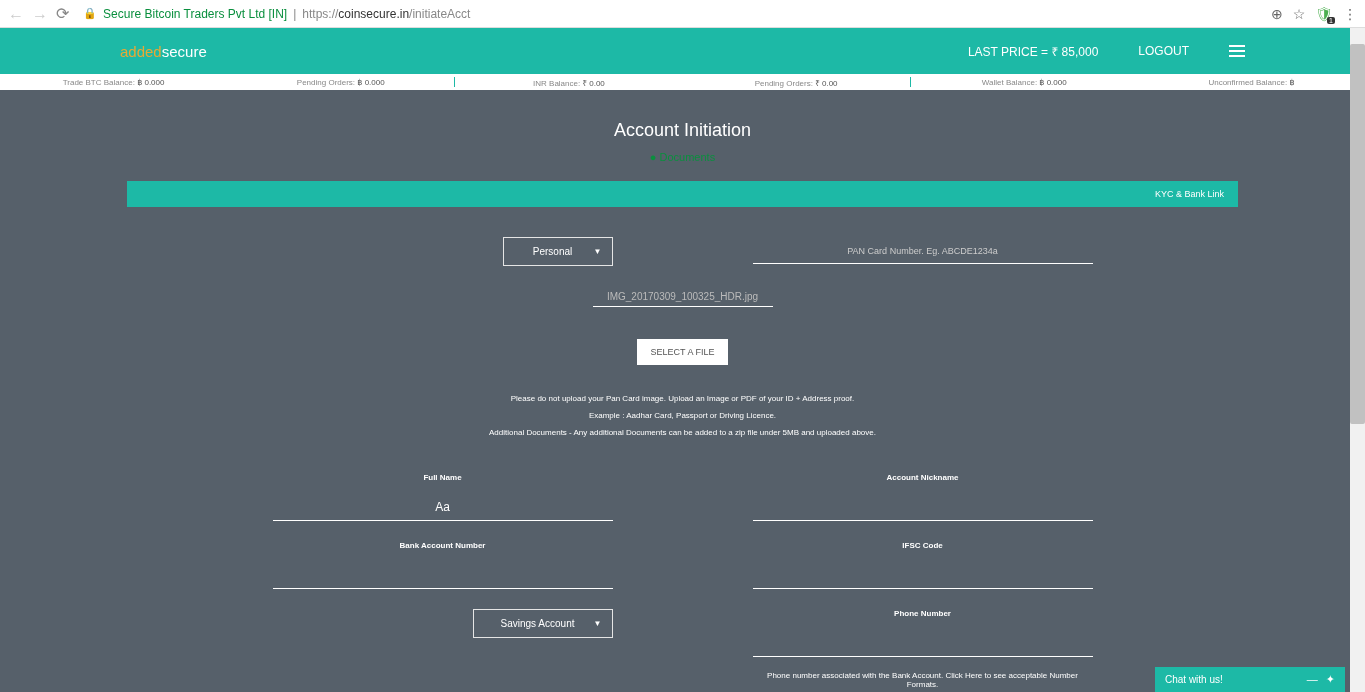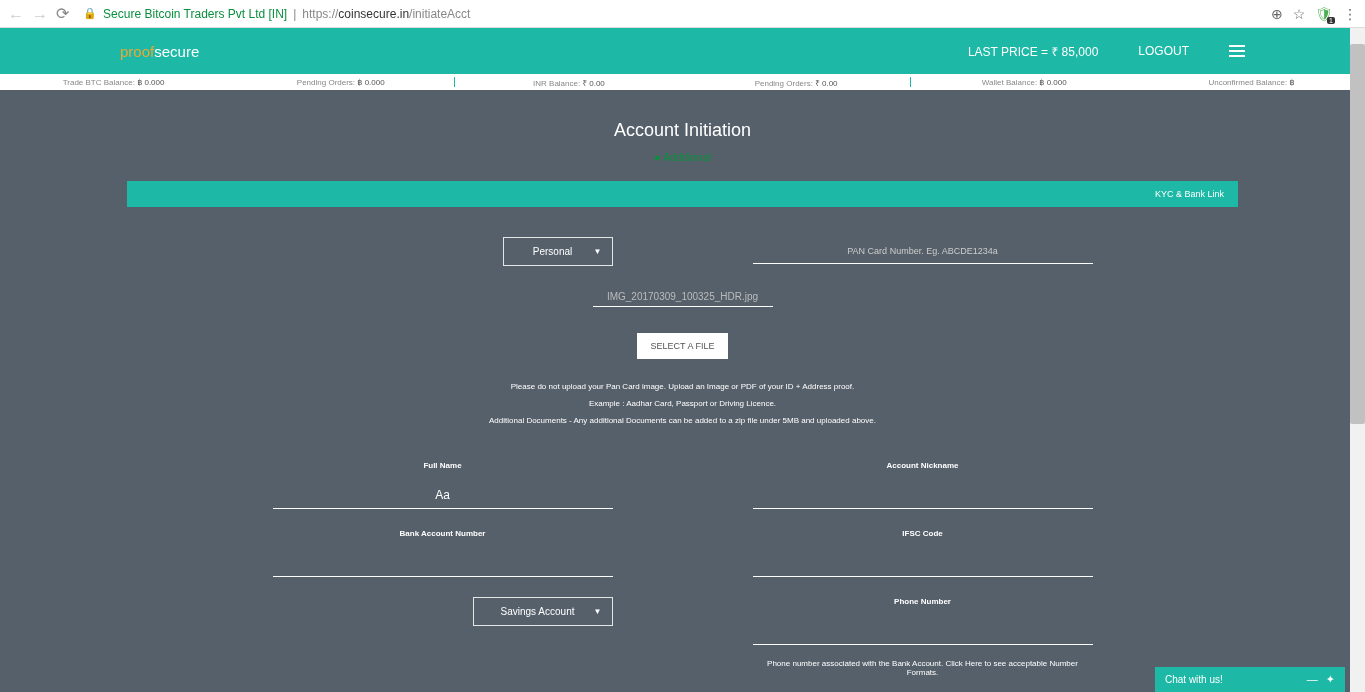--- a/index.html
+++ b/index.html
@@ -37,21 +37,21 @@
 .form-row{display:flex;justify-content:center;gap:140px;margin-bottom:20px;align-items:flex-start}
 .form-col{width:340px;text-align:center}
 .dropdown{border:1px solid #e5e5e5;color:#fff;font-size:10px;padding:8px 30px 8px 20px;background:transparent;display:inline-flex;align-items:center;gap:15px;cursor:pointer;width:110px;justify-content:center;position:relative}
 .dropdown::after{content:"▼";font-size:8px;position:absolute;right:10px}
 .dropdown.wide{width:140px}
 .input-line{width:340px;border:none;border-bottom:1px solid #fff;background:transparent;color:#fff;font-size:12px;padding:6px 0;text-align:center;outline:none}
 .input-line::placeholder{color:#ccc;font-size:9px}
 .field-label{color:#fff;font-size:8px;font-weight:bold;margin-bottom:12px;display:block}
 .file-row{text-align:center;margin-bottom:8px}
 .file-name{display:inline-block;width:180px;border-bottom:1px solid #fff;color:#bbb;font-size:10px;padding:4px 0}
-.select-file-btn{background:#fff;color:#555;font-size:9px;padding:8px 14px;border:none;cursor:pointer;margin:18px 0}
+.select-file-btn{background:#fff;color:#555;font-size:9px;padding:8px 14px;border:none;cursor:pointer;margin:24px 0}
 .upload-hint{color:#fff;font-size:8px;line-height:1.6;margin:4px 40px}
 .upload-hint .bold{font-weight:normal}
 .phone-hint{color:#fff;font-size:8px;margin-top:14px}
 .sms-btn{background:#1db9a6;color:#fff;font-size:10px;font-weight:bold;padding:12px 0;border:none;width:490px;margin:18px auto;cursor:pointer;display:block}
 .scrollbar-track{position:absolute;right:0;top:28px;width:15px;height:664px;background:#f1f1f1}
 .scrollbar-thumb{position:absolute;right:0;top:44px;width:15px;height:380px;background:#c1c1c1;border-radius:2px}
 .chat-widget{position:fixed;bottom:0;right:20px;background:#1db9a6;color:#fff;font-size:10px;padding:6px 10px;display:flex;align-items:center;gap:30px;width:190px;justify-content:space-between}
 .chat-right{display:flex;gap:8px;font-size:11px}
 </style>
 </head>
@@ -72,21 +72,21 @@
   <div class="right-icons">
     <span>⊕</span>
     <span>☆</span>
     <span class="shield-badge">🛡<span class="badge">1</span></span>
     <span>⋮</span>
   </div>
 </div>
 
 <div class="header-teal">
   <div class="logo">
-    <span class="coin">proof</span><span>secure</span>
+    <span class="coin">added</span><span>secure</span>
   </div>
   <div class="header-right">
     <span>LAST PRICE = ₹ 85,000</span>
     <span>LOGOUT</span>
     <div class="hamburger">
         <span></span>
         <span></span>
         <span></span>
       </div>
   </div>
@@ -98,21 +98,21 @@
   <div class="balance-sep"></div>
   <div class="balance-item"><span>INR Balance:</span> <span class="val">₹ 0.00</span></div>
   <div class="balance-item"><span>Pending Orders:</span> <span class="val">₹ 0.00</span></div>
   <div class="balance-sep"></div>
   <div class="balance-item"><span>Wallet Balance:</span> <span class="val">฿ 0.000</span></div>
   <div class="balance-item"><span>Unconfirmed Balance:</span> <span class="val">฿</span></div>
 </div>
 
 <div class="page-content">
   <div class="page-title">Account Initiation</div>
-  <div class="status-text">Additional</div>
+  <div class="status-text">Documents</div>
 
   <div class="panel">
     <div class="panel-header">KYC &amp; Bank Link</div>
     <div class="panel-body">
 
       <div class="form-row">
         <div class="form-col" style="text-align:right">
           <div class="dropdown">
               <span>Personal</span>
             </div>

